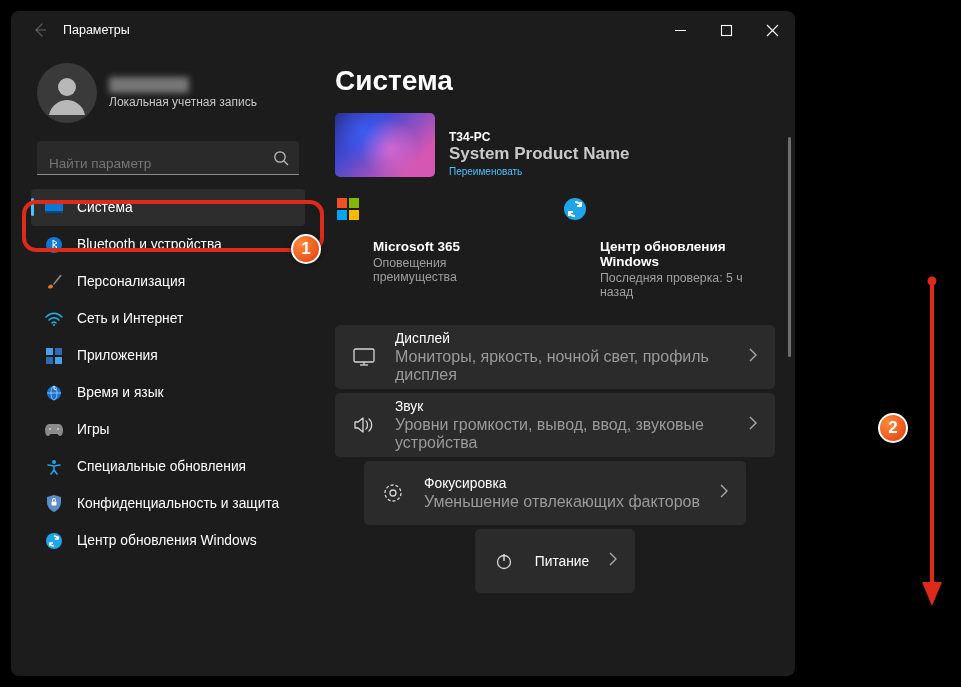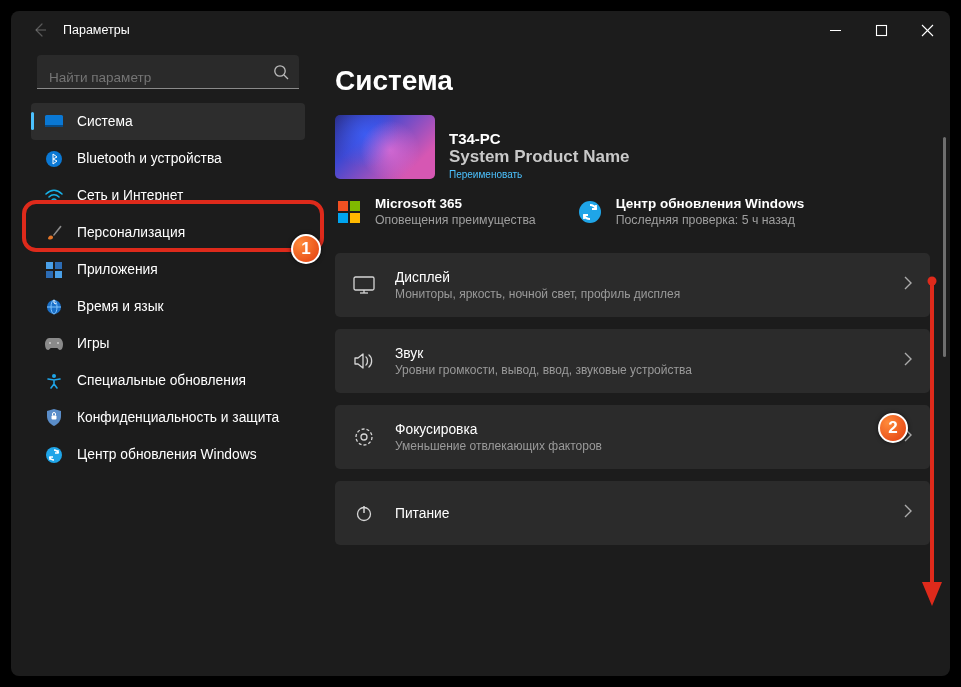--- a/index.html
+++ b/index.html
@@ -1,18 +1,18 @@
 <!DOCTYPE html>
 <html><head>
 <meta charset="utf-8">
 <style>
   * { box-sizing: border-box; margin: 0; padding: 0; }
   html, body { width: 961px; height: 687px; overflow: hidden; font-family: "Segoe UI", Arial, sans-serif; background:#000; }
   .frame { position:relative; width:961px; height:687px; background:#000; }
-  .window { position:absolute; left:11px; top:11px; width:939px; height:665px; background:#1c1c1c; border-radius:8px; overflow:hidden; }
+  .window { position:absolute; left:11px; top:11px; width:784px; height:665px; background:#1c1c1c; border-radius:8px; overflow:hidden; }
   
   .titlebar { position:relative; height:38px; display:flex; align-items:center; color:#fff; font-size:12.5px; }
   .titlebar .back { width:14px; height:14px; margin:0 16px 0 22px; opacity:.8; }
   .titlebar .back svg { display:block; }
   .caption-buttons { position:absolute; right:0; top:0; display:flex; }
   .caption-buttons .btn { width:46px; height:38px; display:flex; align-items:center; justify-content:center; }
   .caption-buttons .btn svg { display:block; }
   
   .body { display:flex; height:calc(100% - 38px); }
   .sidebar { width:302px; padding:6px 8px 0 20px; color:#fff; }
@@ -28,34 +28,34 @@
   .nav li .ic { width:18px; height:18px; display:flex; align-items:center; justify-content:center; flex-shrink:0; }
   .nav li.active { background:#2d2d2d; position:relative; }
   .nav li.active::before { content:""; position:absolute; left:0; top:9px; width:3px; height:18px; background:#4cc2ff; border-radius:2px; }
   
   .main { flex:1; padding:10px 14px 0 22px; color:#fff; overflow:hidden; position:relative; }
   .main-scroll { height:100%; overflow:hidden; padding-right:6px; }
   .page-title { font-size:28px; font-weight:600; margin:6px 0 16px 0; }
   .device-row { display:flex; align-items:center; gap:14px; margin-bottom:16px; }
   .thumb { width:100px; height:64px; border-radius:5px; background:linear-gradient(135deg,#2a2f88 0%,#3d47d1 30%,#d657b3 80%); position:relative; overflow:hidden; }
   .thumb::after{content:"";position:absolute;inset:0;background:radial-gradient(circle at 55% 55%,rgba(255,120,220,.6) 0%,transparent 45%),radial-gradient(circle at 30% 30%,rgba(60,100,255,.7) 0%,transparent 40%);}
-  .device-info .name { font-size:15px; font-weight:600;margin-top:17px; }
+  .device-info .name { font-size:12px; font-weight:600;margin-top:17px; }
   .device-info .sub { font-size:17px; color:#c9c9c9;font-weight:bold; }
   .device-info .link { font-size:10px; color:#4cc2ff; margin-top:2px; cursor:pointer; }
   .cards { display:flex; gap:40px; margin-bottom:26px; }
   .card { display:flex; align-items:flex-start; gap:12px; }
   .card .ic { width:28px; height:28px; margin-top:2px; display:flex; align-items:center; justify-content:center; }
-  .card .t1 { font-size:13.5px; font-weight:600; margin-bottom:2px; }
+  .card .t1 { font-size:13.5px; font-weight:600; margin-bottom:2px;margin-top:46px; }
   .card .t2 { font-size:12.3px; color:#9f9f9f; }
-  .items { display:flex; flex-direction:column; gap:12px; }
+  .items { display:flex; flex-direction:column; gap:4px;align-items:center; }
   .item { background:#2b2b2b; border-radius:5px; height:64px; display:flex; align-items:center; padding:0 18px; gap:20px; }
   .item .ic { width:22px; height:22px; display:flex; align-items:center; justify-content:center; flex-shrink:0; }
   .item .txt { flex:1; }
   .item .txt .t1 { font-size:13.8px; }
-  .item .txt .t2 { font-size:12px; color:#9a9a9a; margin-top:2px; }
+  .item .txt .t2 { font-size:16px; color:#9a9a9a; margin-top:2px; }
   .item .chev { opacity:.75; }
   .scrollbar-track { position:absolute; right:4px; top:88px; bottom:20px; width:3px; background:transparent; }
   .scrollbar-thumb { position:absolute; right:0; top:0; width:3px; height:220px; background:#6e6e6e; border-radius:2px; }
   
   .red-box { position:absolute; border:4px solid #de2a1b; border-radius:14px; pointer-events:none; }
   .badge { position:absolute; width:30px; height:30px; border-radius:50%; background:radial-gradient(circle at 30% 30%, #ff8a3a, #e23c0e); border:2px solid #fff; color:#fff; font-weight:700; font-size:17px; display:flex; align-items:center; justify-content:center; box-shadow:0 0 4px rgba(0,0,0,.6); z-index:20; }
   .arrow { position:absolute; z-index:19; }
   svg { overflow:visible; }
 </style>
 </head>
@@ -88,20 +88,32 @@
               <line x1="0" y1="0" x2="11" y2="11" stroke="#fff" stroke-width="1.1"></line>
               <line x1="11" y1="0" x2="0" y2="11" stroke="#fff" stroke-width="1.1"></line>
             </svg>
           </div>
       </div>
     </div>
 
     <div class="body">
 
       <div class="sidebar">
+        <div class="account">
+          <div class="avatar">
+            <svg width="48" height="48" viewBox="0 0 48 48">
+                <circle cx="24" cy="18" r="9" fill="#b8b8b8"></circle>
+                <path d="M6 46c2-11 12-15 18-15s16 4 18 15" fill="#b8b8b8"></path>
+              </svg>
+          </div>
+          <div class="acct-lines">
+            <div class="line1"></div>
+            <div class="line2">Локальная учетная запись</div>
+          </div>
+        </div>
         <div class="search">
           <input placeholder="Найти параметр" style="">
           <span class="icon">
             <svg width="16" height="16" viewBox="0 0 16 16">
                 <circle cx="7" cy="7" r="5.2" stroke="#d6d6d6" stroke-width="1.3" fill="none"></circle>
                 <line x1="11" y1="11" x2="15" y2="15" stroke="#d6d6d6" stroke-width="1.3"></line>
               </svg>
           </span>
         </div>
         <ul class="nav">
@@ -118,35 +130,35 @@
             <span class="ic">
                 <svg width="16" height="16" viewBox="0 0 16 16">
                   <circle cx="8" cy="8" r="8" fill="#0a78d4"></circle>
                   <path d="M7 3v10l4-3-4-2 4-2-4-3z" stroke="#fff" stroke-width="1" fill="none" stroke-linejoin="round"></path>
                 </svg>
               </span>
             <span>Bluetooth и устройства</span>
           </li>
           <li>
             <span class="ic">
+                <svg width="18" height="18" viewBox="0 0 18 18">
+                  <path d="M3 15c0-2 1.5-3.5 3-3.5s2 1 2 2-1.5 3-5 1.5z" fill="#e27428"></path>
+                  <path d="M8 11L15 2c.8-.8 2 .4 1.2 1.2L9 12" fill="#8a8a8a"></path>
+                </svg>
+              </span>
+            <span>Персонализация</span>
+          </li>
+          <li>
+            <span class="ic">
                 <svg width="18" height="14" viewBox="0 0 18 14">
                   <path d="M1 5c5-5 11-5 16 0M4 8c3-3 7-3 10 0M7 11c1.2-1.2 2.8-1.2 4 0" stroke="#18b1e7" stroke-width="1.6" fill="none" stroke-linecap="round"></path>
                   <circle cx="9" cy="13" r="1.1" fill="#18b1e7"></circle>
                 </svg>
               </span>
             <span>Сеть и Интернет</span>
-          </li>
-          <li>
-            <span class="ic">
-                <svg width="18" height="18" viewBox="0 0 18 18">
-                  <path d="M3 15c0-2 1.5-3.5 3-3.5s2 1 2 2-1.5 3-5 1.5z" fill="#e27428"></path>
-                  <path d="M8 11L15 2c.8-.8 2 .4 1.2 1.2L9 12" fill="#8a8a8a"></path>
-                </svg>
-              </span>
-            <span>Персонализация</span>
           </li>
           <li>
             <span class="ic">
                 <svg width="16" height="16" viewBox="0 0 16 16">
                   <rect x="0" y="0" width="7" height="7" fill="#4aa0e8"></rect>
                   <rect x="9" y="0" width="7" height="7" fill="#2c6cb5"></rect>
                   <rect x="0" y="9" width="7" height="7" fill="#2c6cb5"></rect>
                   <rect x="9" y="9" width="7" height="7" fill="#4aa0e8"></rect>
                 </svg>
               </span>

